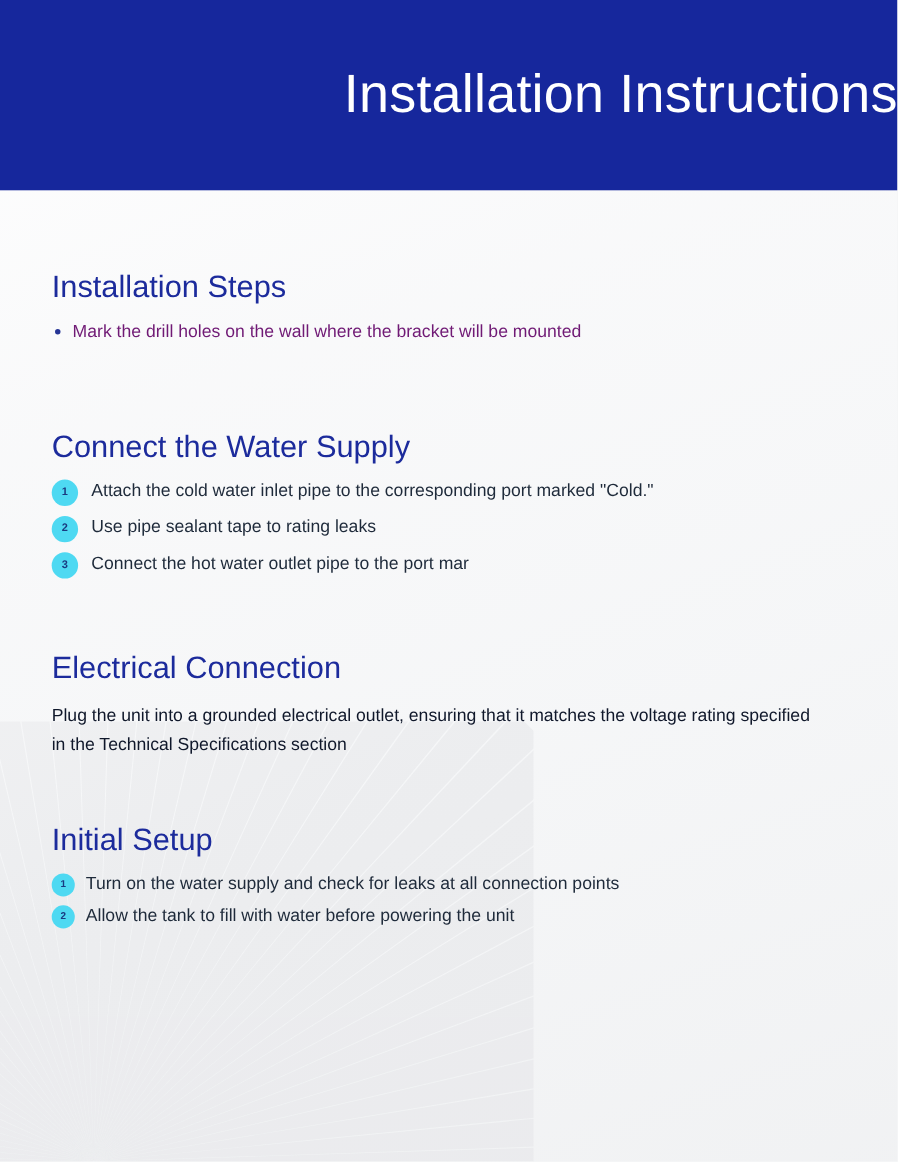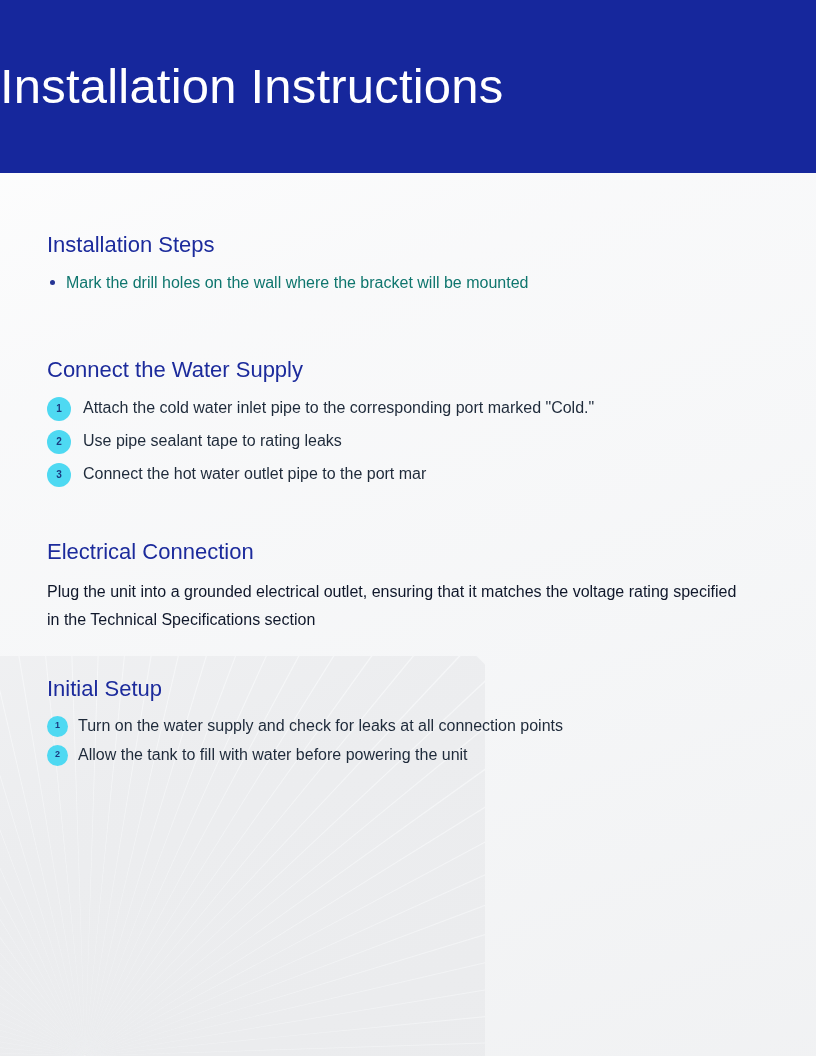--- a/index.html
+++ b/index.html
@@ -53,21 +53,21 @@
 
   
   #header {
     position: relative;
     z-index: 3;
     height: 173px;
     width: 100%;
     background: #16279c;
     display: flex;
     align-items: center;
-    justify-content: flex-start;
+    justify-content: flex-end;
   }
 
   #doc-title {
     color: #ffffff;
     font-size: 49px;
     font-weight: 400;
     letter-spacing: 0.2px;
     line-height: 1.1;
     text-align: center;
   }
@@ -76,39 +76,40 @@
   #content {
     position: relative;
     z-index: 3;
     padding: 58px 47px 0 47px;
   }
 
   .section { margin-bottom: 0; }
 
   .section-heading {
     color: #1c2b9c;
-    font-size: 22px;
+    font-size: 28px;
     font-weight: 400;
     line-height: 1.25;
     margin-bottom: 13px;
+    margin-top: 12px;
   }
 
   
   ul.bullets {
     list-style: none;
     margin: 0 0 0 0;
     padding: 0;
   }
   ul.bullets > li {
     position: relative;
     padding-left: 19px;
     margin-bottom: 12px;
     font-size: 16px;
     line-height: 1.35;
-    color: #0f766e;
+    color: #701a75;
     margin-top: 13px;
   }
   ul.bullets > li::before {
     content: "";
     position: absolute;
     left: 3px;
     top: 8px;
     width: 5px;
     height: 5px;
     border-radius: 50%;

